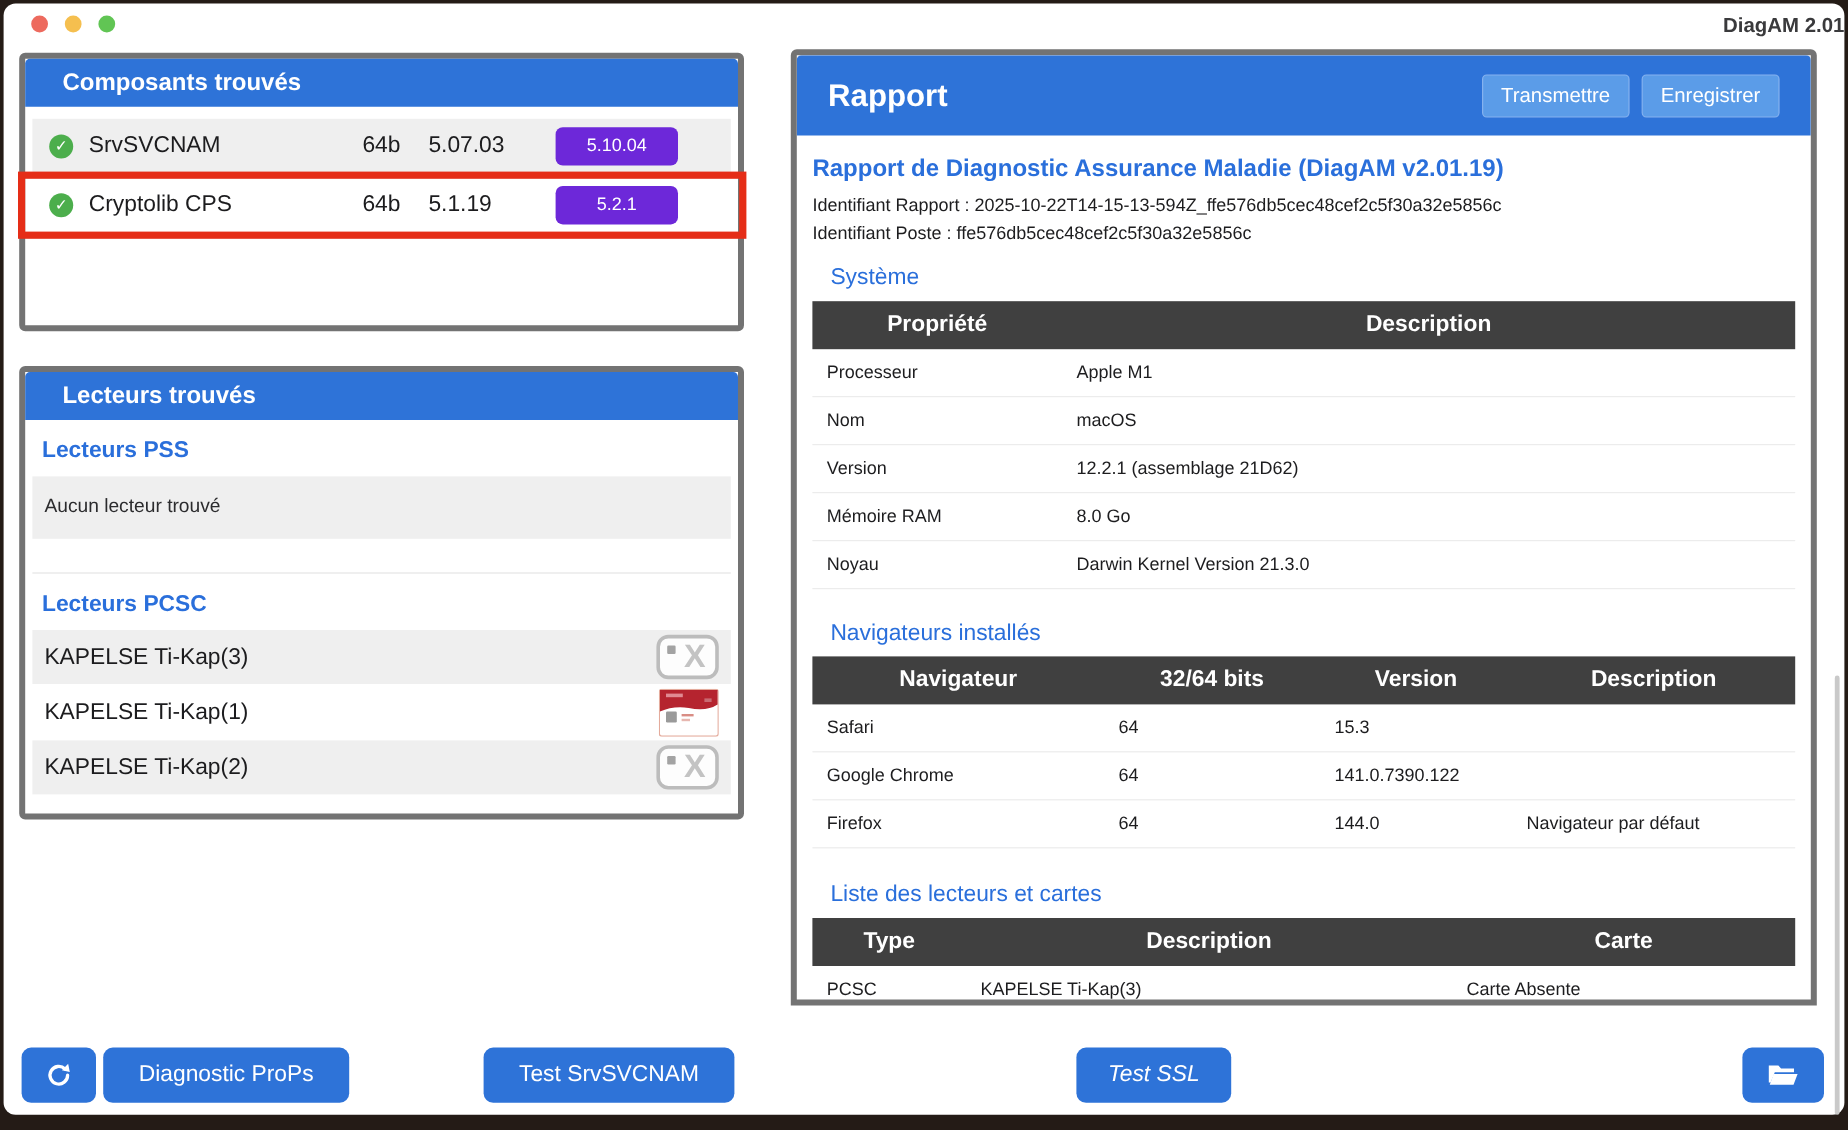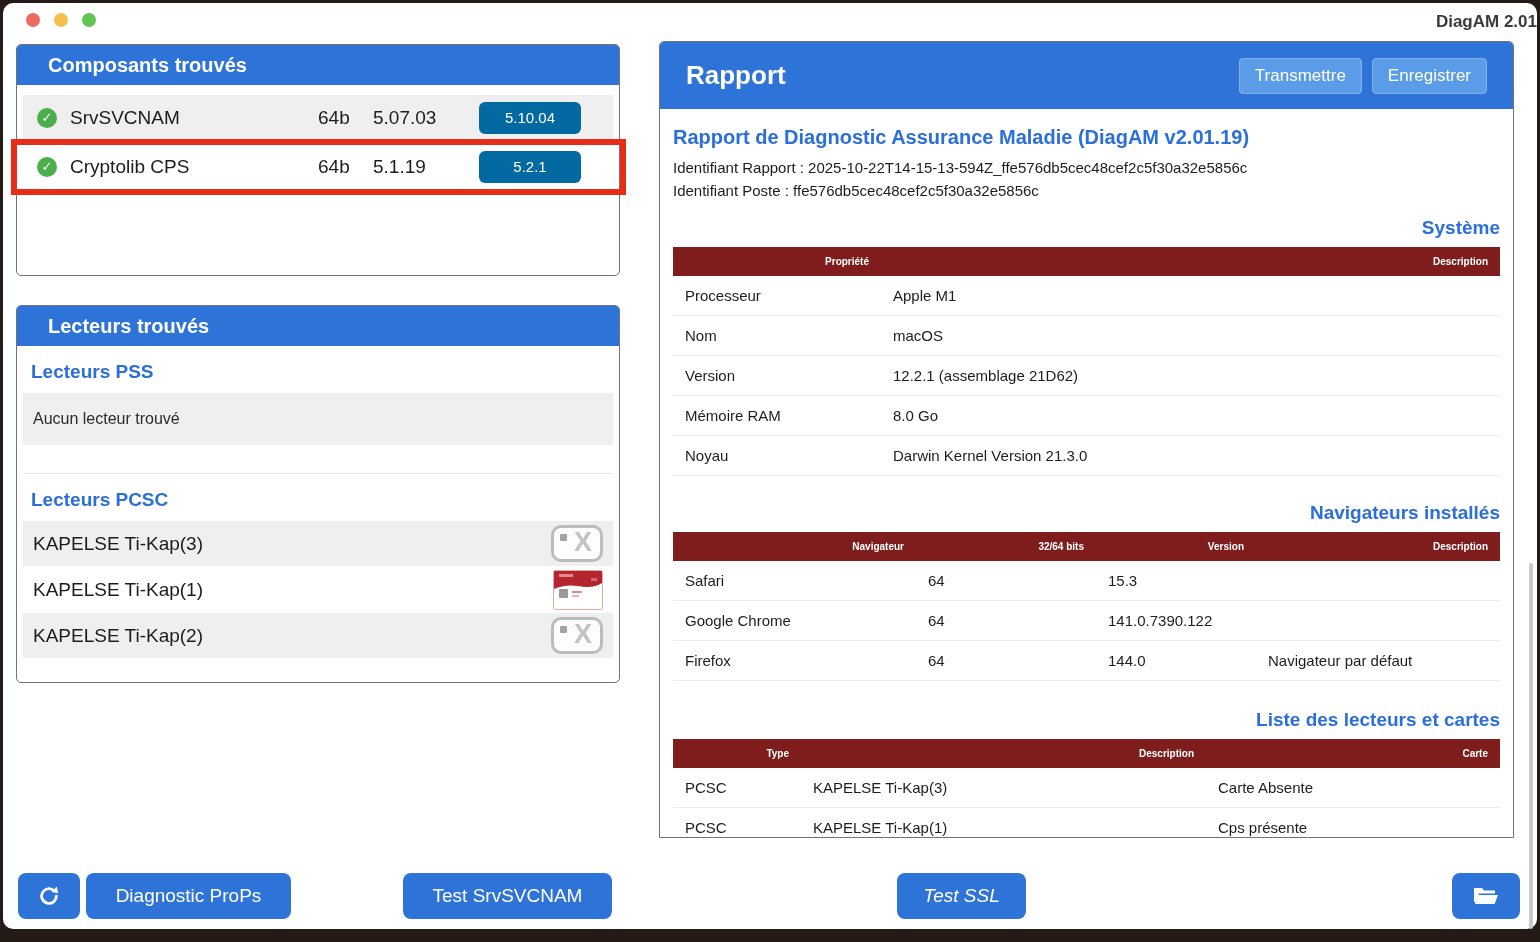--- a/index.html
+++ b/index.html
@@ -17,37 +17,37 @@
   }
   
   .titlebar { position:absolute; left:3px; top:3px; width:1534px; height:38px; }
   .tl { position:absolute; top:10px; width:14px; height:14px; border-radius:50%; }
   .tl.red    { left:23px;  background:#ed6a5e; }
   .tl.yellow { left:51px;  background:#f5bf4f; }
   .tl.green  { left:79px;  background:#61c554; }
   .win-title { position:absolute; left:0; right:0; top:9px; text-align:right;
     font-size:17px; font-weight:bold; color:#3a3a3c; }
   
-  .panel { position:absolute; background:#fff; border:1px solid #737373; border-radius:5px; }
+  .panel { position:absolute; background:#fff; border:5px solid #737373; border-radius:5px; }
   .panel-header { background:#2e73d8; color:#fff; font-weight:bold;
     display:flex; align-items:center; border-radius:4px 4px 0 0; }
   
   .composants { left:16px; top:44px; width:604px; height:232px; }
   .composants .panel-header { height:40px; font-size:20px; padding-left:31px; }
   .composants .panel-body { padding-top:10px; }
   .comp-row { position:relative; margin:0 6px 4px 6px; height:45px;
     display:flex; align-items:center; padding:0 14px; font-size:19px; }
   .comp-row.gray { background:#efefef; }
   .check-badge { width:20px; height:20px; border-radius:50%; background:#4cae4c;
     color:#fff; font-size:13px; display:flex; align-items:center; justify-content:center;
     margin-right:13px; flex:0 0 20px; }
   .comp-name { flex:0 0 228px; }
-  .comp-bits { flex:0 0 55px;margin-left:20px; }
+  .comp-bits { flex:0 0 55px; }
   .comp-version { flex:0 0 92px; }
-  .version-pill { width:102px; height:32px; background:#0369a1; border-radius:6px;
+  .version-pill { width:102px; height:32px; background:#6d28d9; border-radius:6px;
     color:#fff; font-size:15px; display:flex; align-items:center; justify-content:center;
     margin-left:14px; }
   .highlight-border { position:absolute; left:-12px; right:-13px; top:-5px; bottom:-6px;
     border:6px solid #e52d17; pointer-events:none; z-index:5; }
   
   .lecteurs { left:16px; top:305px; width:604px; height:378px; }
   .lecteurs .panel-header { height:40px; font-size:20px; padding-left:31px; }
   .sub-title { color:#2a6fdb; font-weight:bold; font-size:19px; margin:15px 0 10px 14px; }
   .empty-row { margin:0 6px; height:52px; background:#efefef;
     display:flex; align-items:center; padding-left:10px; font-size:16px; color:#2b2b2d; }
@@ -67,25 +67,25 @@
   .rapport { left:659px; top:41px; width:855px; height:797px; overflow:hidden;
     border-radius:5px 5px 0 0; }
   .rapport .panel-header { height:67px; font-size:26px; padding:0 26px; }
   .rapport-actions { margin-left:auto; display:flex; gap:10px;padding-left:12px; }
   .hdr-btn { background:#5b9ce8; border:1px solid #85b2ef; border-radius:4px;
     color:#fff; font-size:17px; font-weight:normal; padding:7px 15px; cursor:pointer;
     font-family:"Liberation Sans", sans-serif; }
   .rapport-body { padding:17px 13px 0 13px; }
   .report-title { color:#2a6fdb; font-size:20px; font-weight:bold; margin-bottom:7px; }
   .id-line { font-size:15px; line-height:23px; color:#1d1d1f; }
-  .section-title { color:#2a6fdb; font-size:19px; font-weight:bold; margin:15px 0 8px 4px;text-align:right; }
+  .section-title { color:#2a6fdb; font-size:19px; font-weight:normal; margin:15px 0 8px 15px; }
   .section-title.mt-lg { margin-top:26px; }
   .section-title.mt-xl { margin-top:28px; }
   table { width:100%; border-collapse:collapse; }
-  th { background:#7f1d1d; color:#fff; text-align:right; font-size:10px;
+  th { background:#404040; color:#fff; text-align:center; font-size:19px;
     padding:9px 12px; font-weight:bold; }
   td { font-size:15px; line-height:19px; padding:10px 12px;
     border-bottom:1px solid #ececec; color:#1d1d1f; }
   .col-sys-1 { width:208px; }
   .col-nav-1 { width:243px; } .col-nav-2 { width:180px; } .col-nav-3 { width:160px; }
   .col-lc-1 { width:128px; } .col-lc-2 { width:405px; }
   
   .btn-primary { position:absolute; top:873px; height:46px; background:#2e73d8;
     border:none; border-radius:8px; color:#fff; font-size:19px; cursor:pointer;
     display:flex; align-items:center; justify-content:center;

